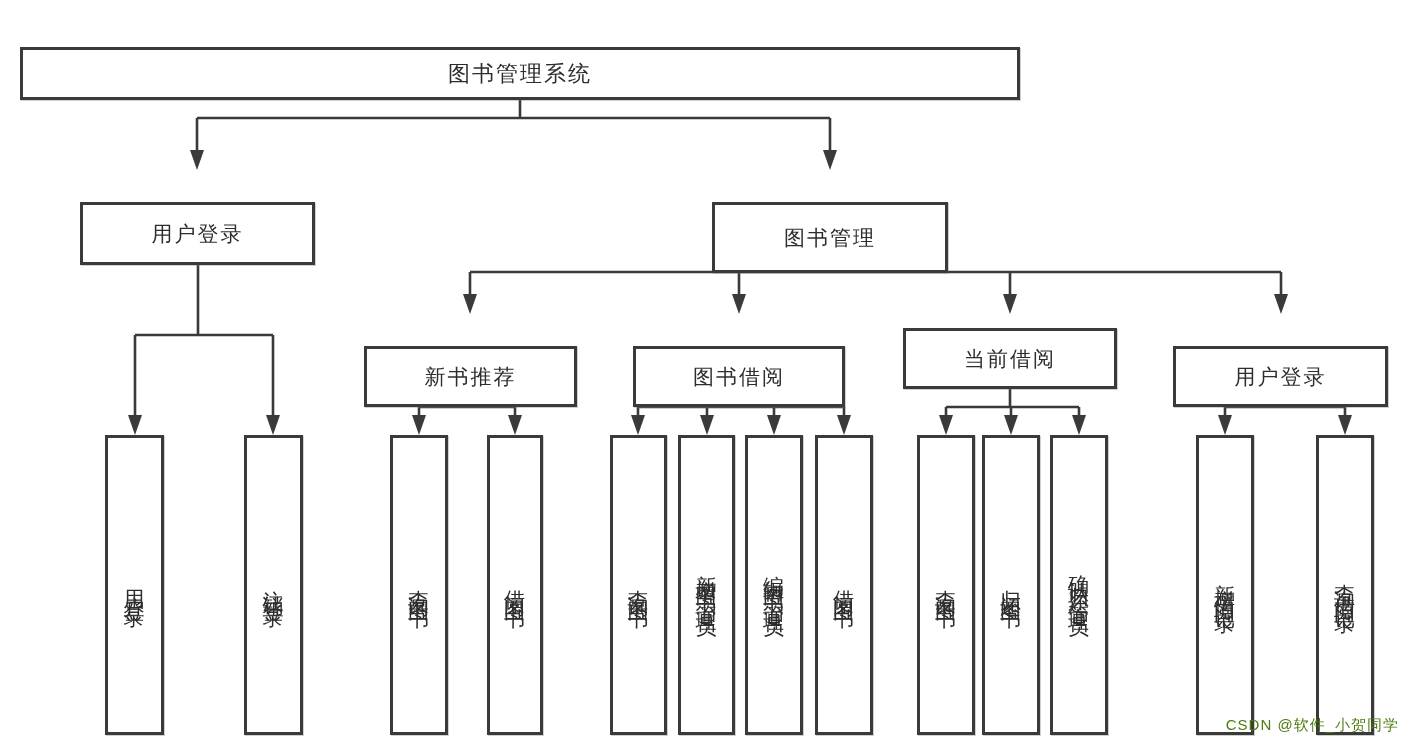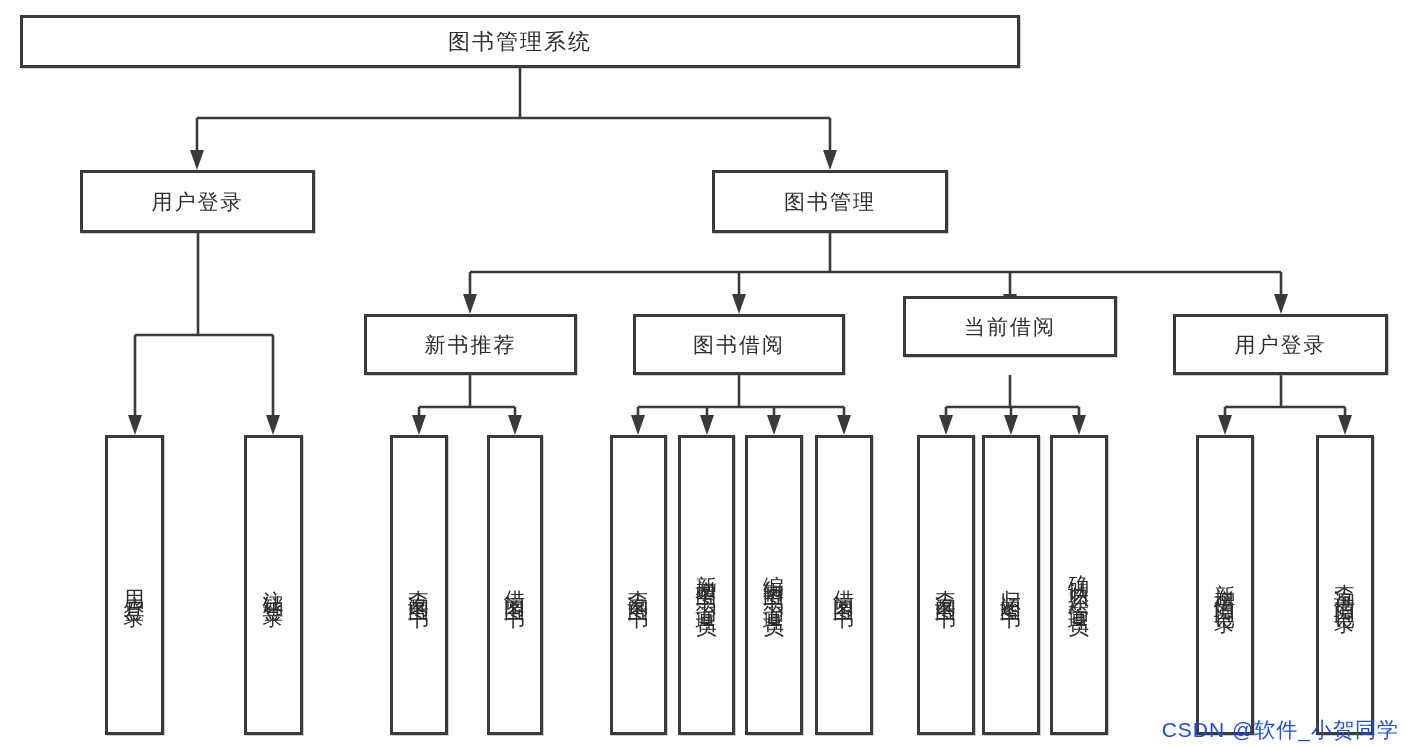--- a/index.html
+++ b/index.html
@@ -29,38 +29,39 @@
     color: #2d2d2d;
     display: flex;
     align-items: center;
     justify-content: center;
     z-index: 2;
     box-shadow: 1px 1px 0 rgba(120,120,120,0.35);
   }
   .hbox {
     font-size: 21px;
     letter-spacing: 2px;
+    margin-top: 32px;
   }
   .root {
     font-size: 22px;
   }
   .vbox {
     writing-mode: vertical-rl;
     font-size: 21px;
     letter-spacing: 6px;
     line-height: 1;
     top: 435px;
     height: 300px;
   }
   .watermark {
     position: absolute;
     top: 716px;
     right: 6px;
-    font-size: 21px;
-    color: #1d4ed8;
+    font-size: 15px;
+    color: #4d7c0f;
     letter-spacing: 1px;
     z-index: 3;
     white-space: nowrap;
   }
 </style>
 </head>
 <body>
 
 <div class="stage">
 
@@ -103,21 +104,21 @@
       <polygon points="1004,415 1018,415 1011,435"></polygon>
       <polygon points="1072,415 1086,415 1079,435"></polygon>
       <polygon points="1218,415 1232,415 1225,435"></polygon>
       <polygon points="1338,415 1352,415 1345,435"></polygon>
     </g>
   </svg>
 
   <div class="node hbox root" style="left:20px; top:15px; width:1000px; height:53px;">图书管理系统</div>
 
   <div class="node hbox" style="left:80px; top:170px; width:235px; height:63px;">用户登录</div>
-  <div class="node hbox" style="left:712px; top:170px; width:236px; height:63px;">图书管理</div>
+  <div class="node hbox" style="left:712px; top:170px; width:236px; height:71px;">图书管理</div>
 
   <div class="node hbox" style="left:364px; top:314px; width:213px; height:61px;">新书推荐</div>
   <div class="node hbox" style="left:633px; top:314px; width:212px; height:61px;">图书借阅</div>
   <div class="node hbox" style="left:903px; top:296px; width:214px; height:61px;">当前借阅</div>
   <div class="node hbox" style="left:1173px; top:314px; width:215px; height:61px;">用户登录</div>
 
   <div class="node vbox" style="left:105px; width:59px;">用户登录</div>
   <div class="node vbox" style="left:244px; width:59px;">注销登录</div>
 
   <div class="node vbox" style="left:390px; width:58px;">查询图书</div>

